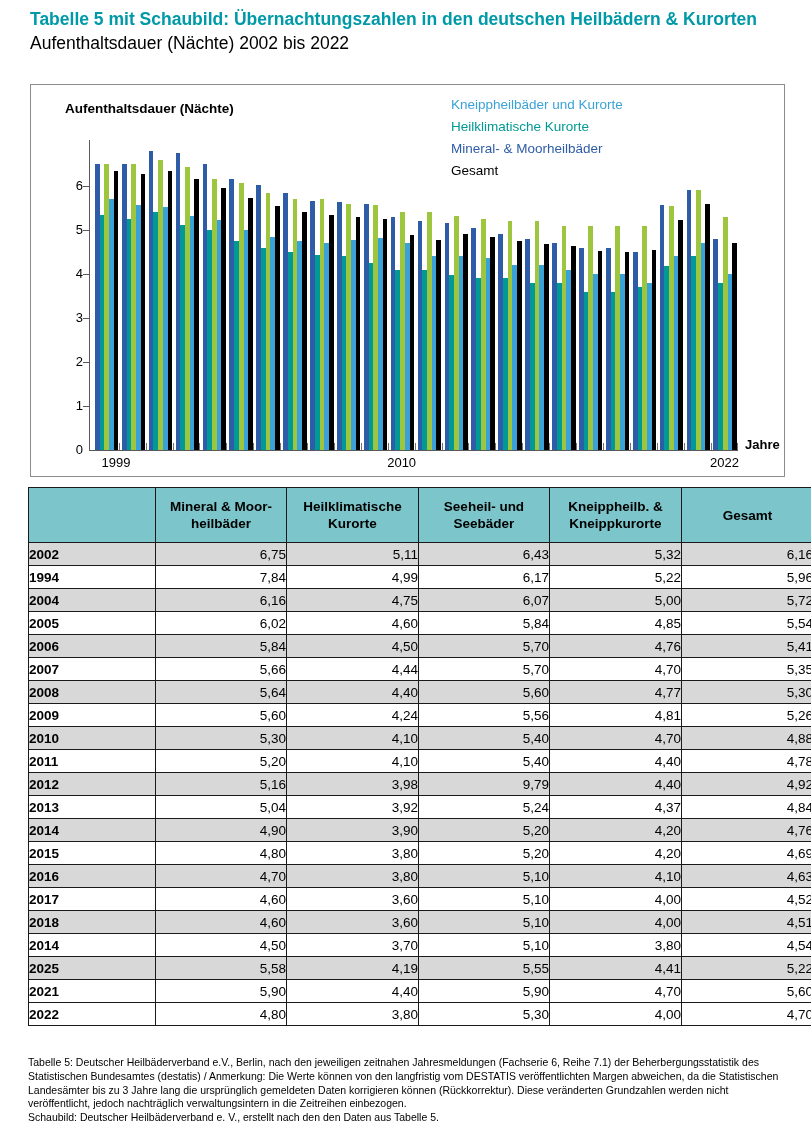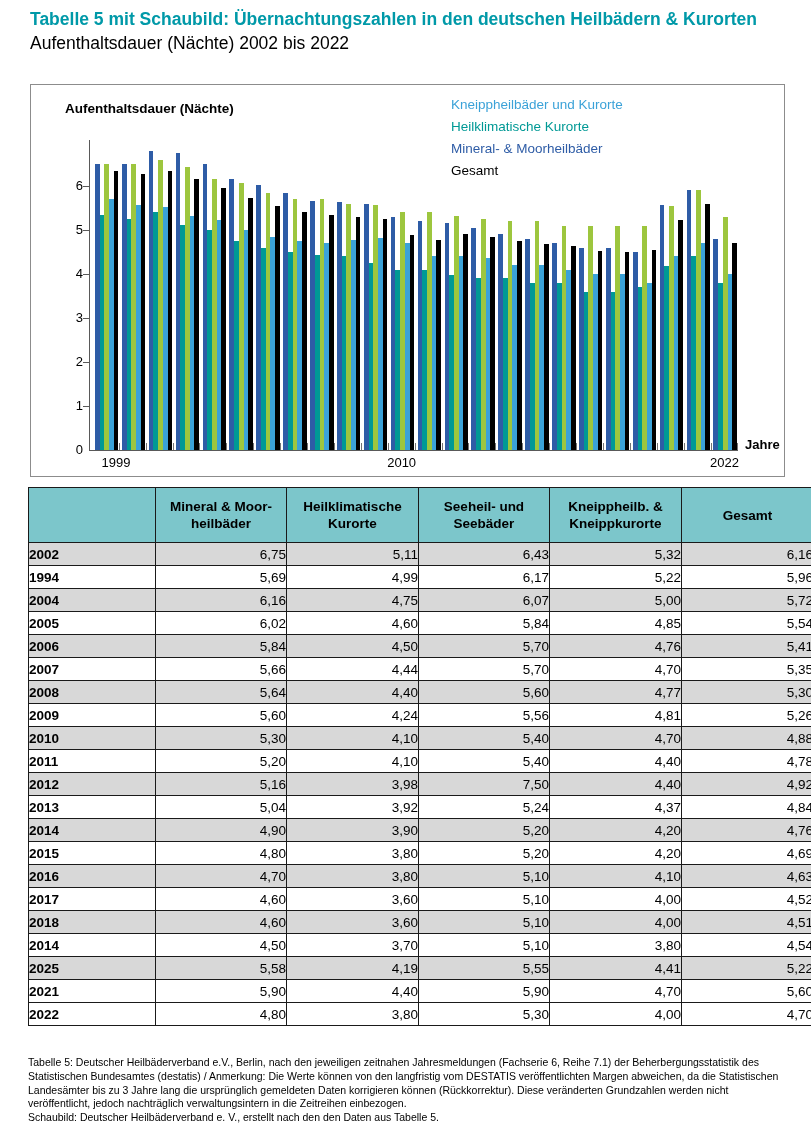--- a/index.html
+++ b/index.html
@@ -330,21 +330,21 @@
       <tr class="shaded">
         <td class="year">2002</td>
         <td class="val">6,75</td>
         <td class="val">5,11</td>
         <td class="val">6,43</td>
         <td class="val">5,32</td>
         <td class="val">6,16</td>
       </tr>
       <tr>
         <td class="year">1994</td>
-        <td class="val">5,69</td>
+        <td class="val">7,84</td>
         <td class="val">4,99</td>
         <td class="val">6,17</td>
         <td class="val">5,22</td>
         <td class="val">5,96</td>
       </tr>
       <tr class="shaded">
         <td class="year">2004</td>
         <td class="val">6,16</td>
         <td class="val">4,75</td>
         <td class="val">6,07</td>
@@ -404,21 +404,21 @@
         <td class="val">5,20</td>
         <td class="val">4,10</td>
         <td class="val">5,40</td>
         <td class="val">4,40</td>
         <td class="val">4,78</td>
       </tr>
       <tr class="shaded">
         <td class="year">2012</td>
         <td class="val">5,16</td>
         <td class="val">3,98</td>
-        <td class="val">7,50</td>
+        <td class="val">9,79</td>
         <td class="val">4,40</td>
         <td class="val">4,92</td>
       </tr>
       <tr>
         <td class="year">2013</td>
         <td class="val">5,04</td>
         <td class="val">3,92</td>
         <td class="val">5,24</td>
         <td class="val">4,37</td>
         <td class="val">4,84</td>

